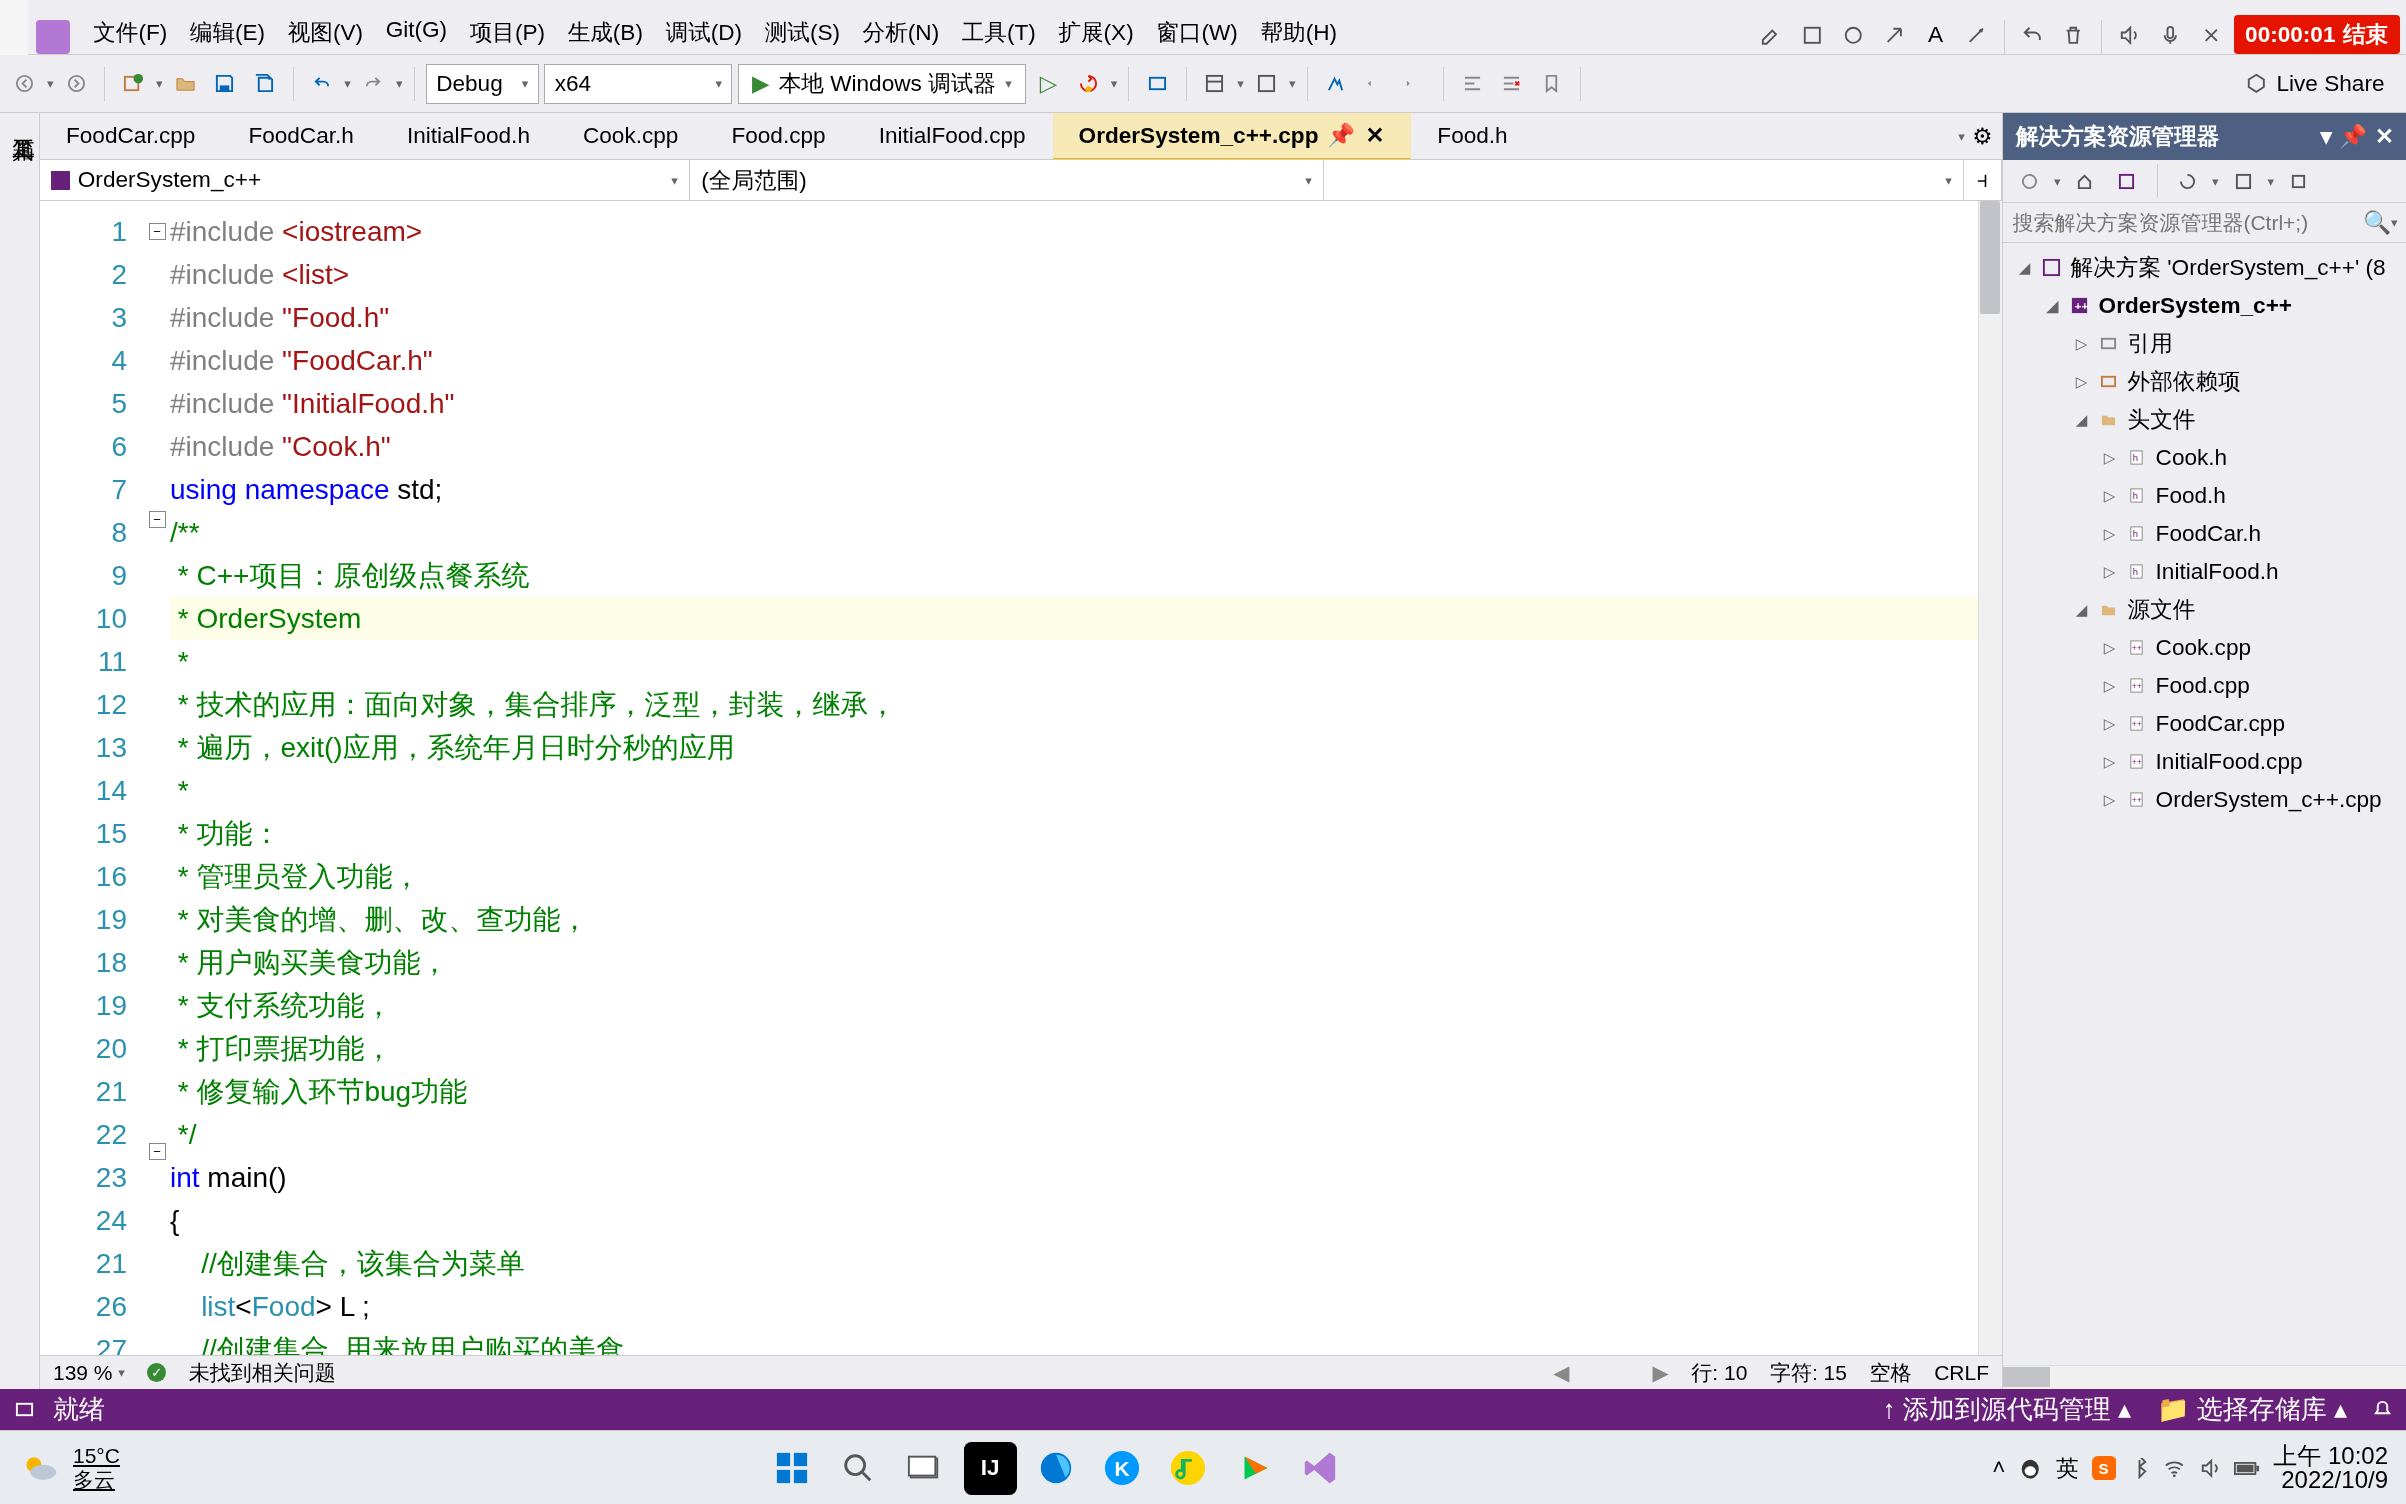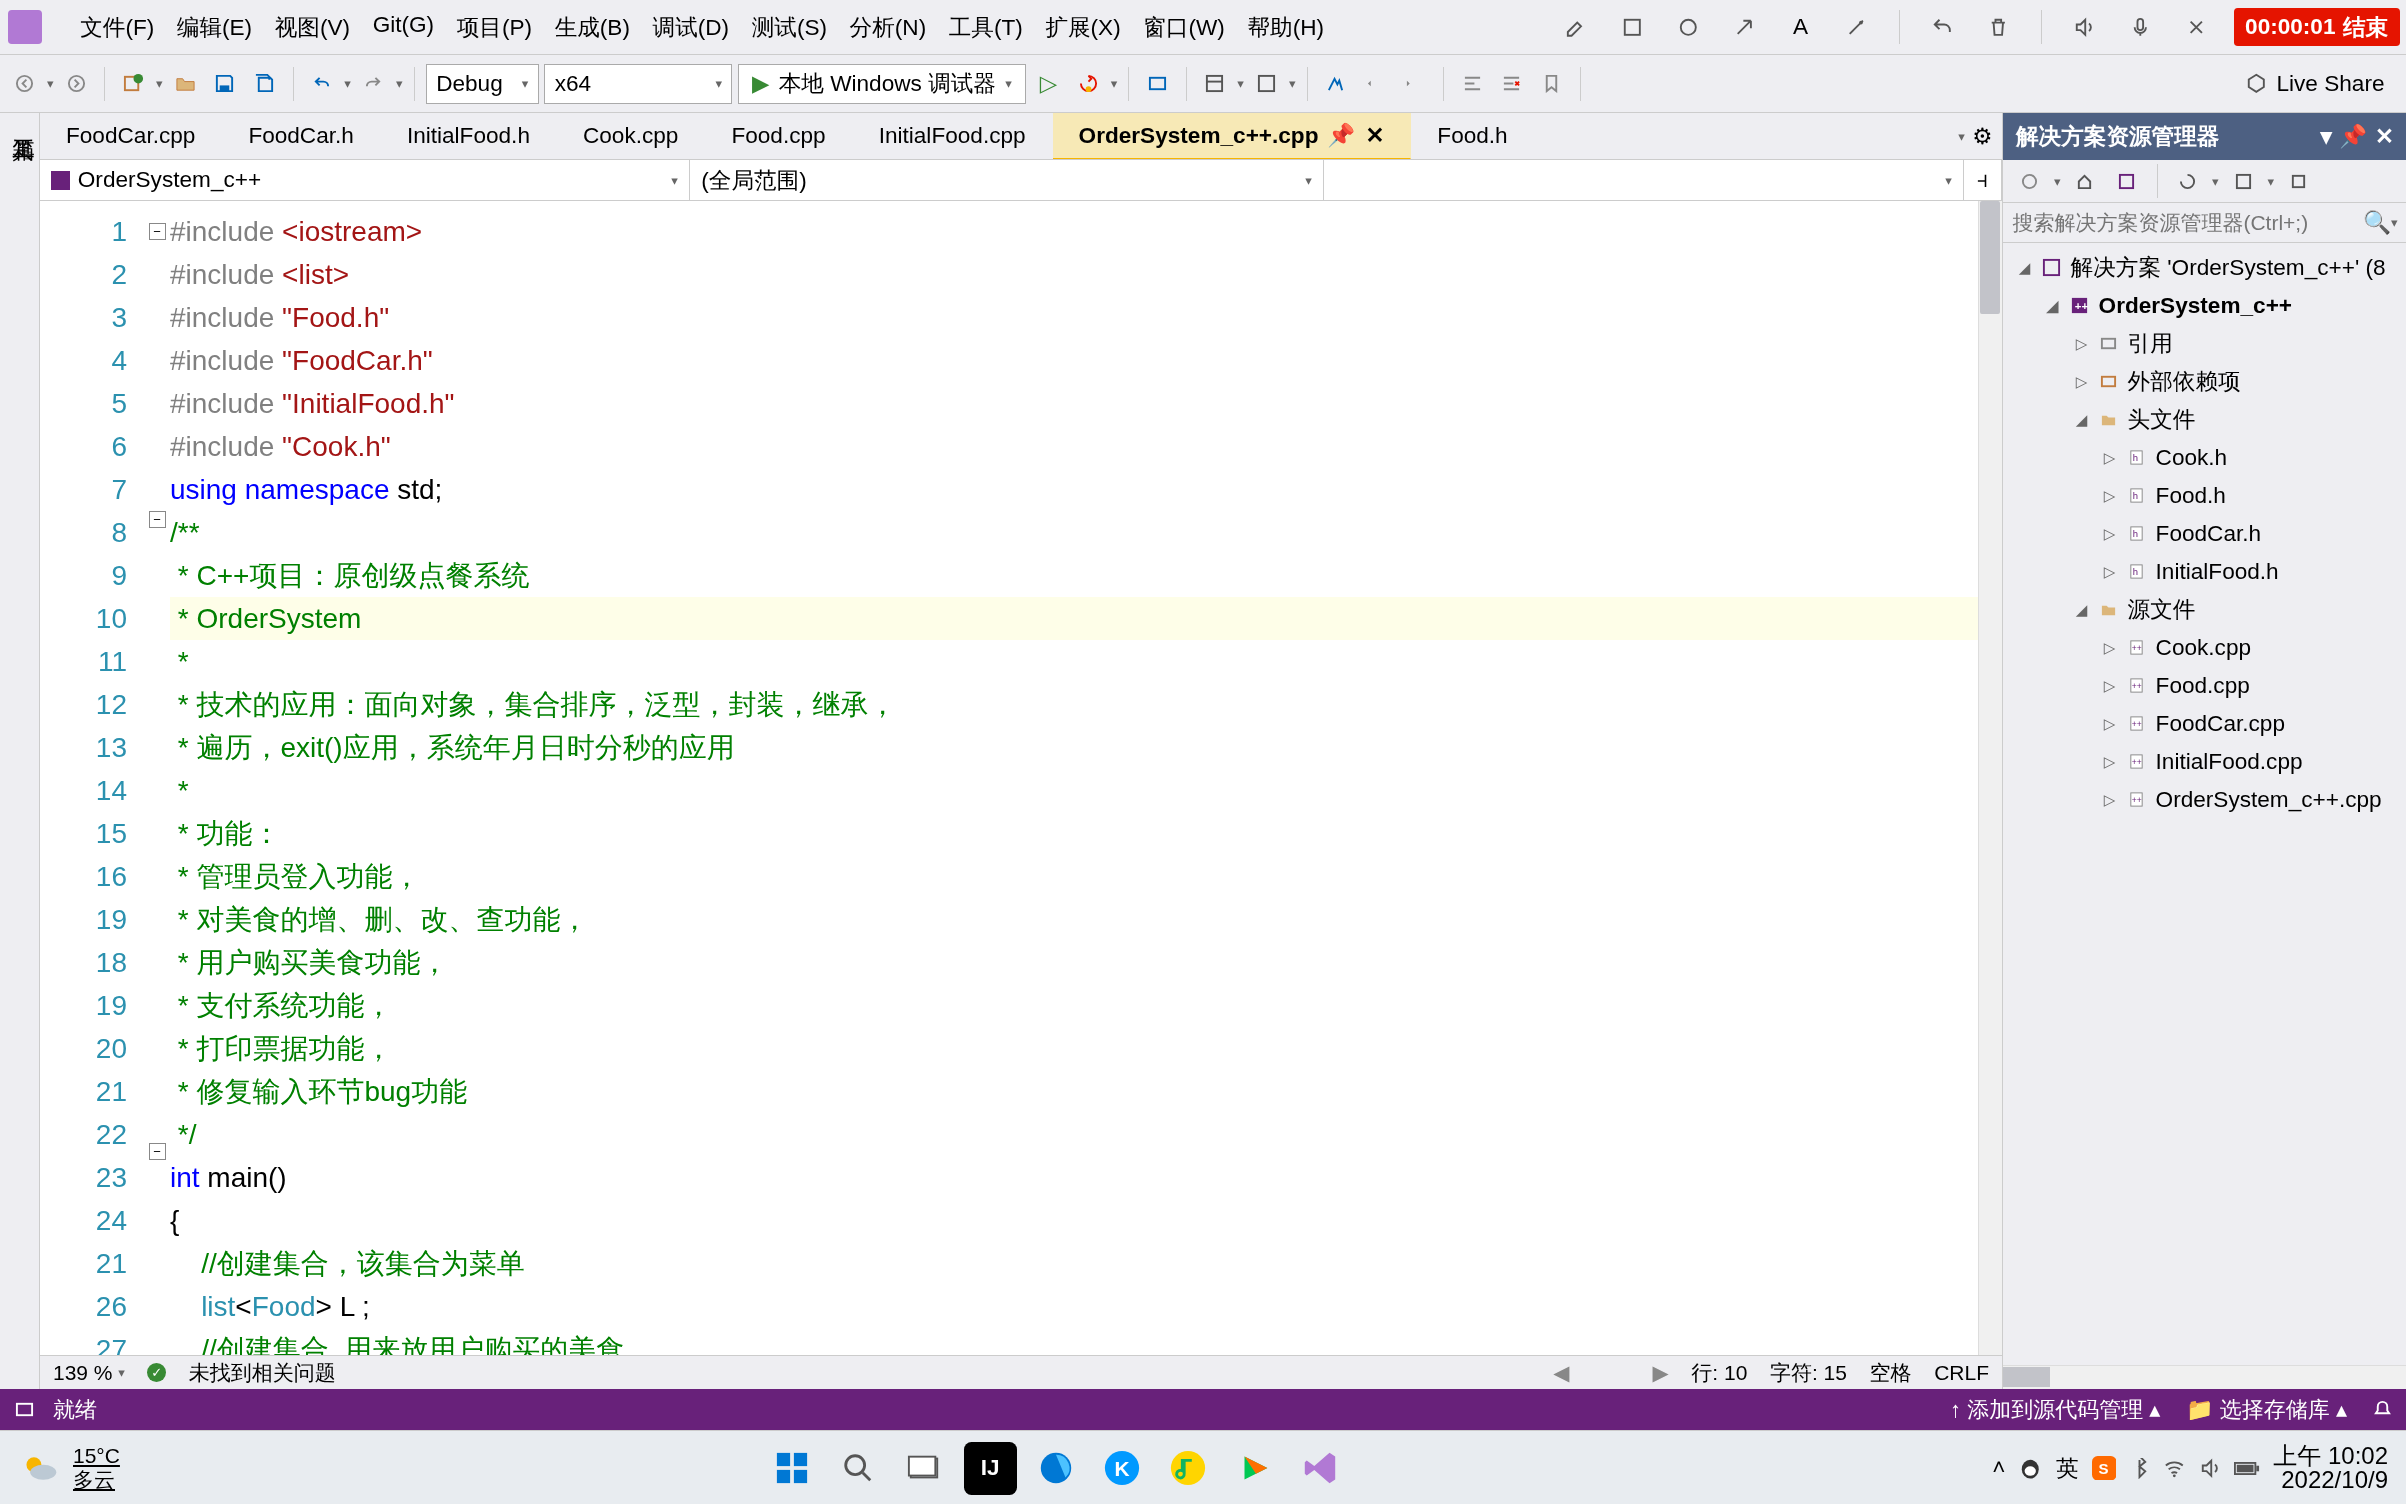--- a/index.html
+++ b/index.html
@@ -1,17 +1,17 @@
 <!DOCTYPE html>
 <html style="font-size:15px"><head>
 <meta charset="utf-8">
 <style>
 * { margin: 0; padding: 0; box-sizing: border-box; font-family: "Microsoft YaHei", "Segoe UI", sans-serif; }
 body { width: 2407px; height: 1505px; background: #f5f5f5; font-size: 22.6px; overflow: hidden; display: flex; flex-direction: column; transform-origin: top left; }
-.menubar { height: 55px; background: #eeeef2; display: flex; align-items: center; padding: 0 7.5px; gap: 18px; border-bottom: 0.9px solid #ccc; }
+.menubar { height: 55px; background: #eeeef2; display: flex; align-items: flex-end; padding: 0 7.5px; gap: 3px; border-bottom: 0.9px solid #ccc; margin-left: 28px; }
 .menubar-logo { width: 34px; height: 34px; background: #b179d4; border-radius: 3.8px; margin-right: 9.4px; }
 .menu-item { padding: 5.6px 11.3px; cursor: pointer; }
 .menu-spacer { flex: 1; }
 .menu-icon { width: 38px; height: 38px; display: flex; align-items: center; justify-content: center; cursor: pointer; border-radius: 3.8px; }
 .record-badge { background: #e51400; color: #fff; padding: 3.8px 11.3px; border-radius: 3.8px; font-weight: bold; display: flex; align-items: center; gap: 7.5px; }
 
 .toolbar { height: 58px; background: #eeeef2; display: flex; align-items: center; padding: 0 7.5px; gap: 5.6px; border-bottom: 0.9px solid #ccc; }
 .tb-btn { width: 34px; height: 34px; display: flex; align-items: center; justify-content: center; cursor: pointer; border-radius: 2.8px; }
 .tb-sep { width: 0.9px; height: 34px; background: #ccc; margin: 0 5.6px; }
 .tb-select { height: 40px; border: 0.9px solid #aaa; background: #fff; padding: 0 9.4px; display: flex; align-items: center; gap: 7.5px; min-width: 113px; }
@@ -61,21 +61,21 @@
 .tree-row { display: flex; align-items: center; height: 38px; padding-left: 13px; gap: 7.5px; cursor: pointer; }
 .tree-row.bold { font-weight: bold; }
 .tree-expand { width: 17px; text-align: center; color: #666; font-size: 15px; }
 .tree-icon { width: 22.6px; height: 22.6px; display: inline-flex; align-items: center; justify-content: center; }
 .indent1 { padding-left: 41px; }
 .indent2 { padding-left: 70px; }
 .indent3 { padding-left: 98px; }
 .hscroll-sidebar { height: 24.5px; background: #f0f0f0; border-top: 0.9px solid #ddd; position: relative; }
 .hscroll-sidebar-thumb { position: absolute; left: 0; top: 1.9px; bottom: 1.9px; width: 47px; background: #c2c3c9; }
 
-.statusbar { height: 41px; background: #68217a; color: #fff; display: flex; align-items: center; padding: 0 15px; gap: 19px; font-size: 22px; }
+.statusbar { height: 41px; background: #68217a; color: #fff; display: flex; align-items: center; padding: 0 15px; gap: 19px; font-size: 26px; }
 .statusbar .right { margin-left: auto; display: flex; gap: 26px; align-items: center; }
 
 .taskbar { height: 75px; background: #e8ecf0; border-top: 0.9px solid #ccc; display: flex; align-items: center; padding: 0 19px; }
 .weather { display: flex; align-items: center; gap: 13px; text-decoration: underline; }
 .weather-icon { width: 41px; height: 41px; }
 .weather-text { display: flex; flex-direction: column; font-size: 21px; line-height: 24.5px; }
 .tb-center { flex: 1; display: flex; justify-content: center; gap: 13px; }
 .tb-app { width: 53px; height: 53px; border-radius: 7.5px; display: flex; align-items: center; justify-content: center; }
 .tb-tray { display: flex; align-items: center; gap: 13px; }
 .tb-clock { display: flex; flex-direction: column; align-items: flex-end; font-size: 24px; line-height: 24.5px; }

